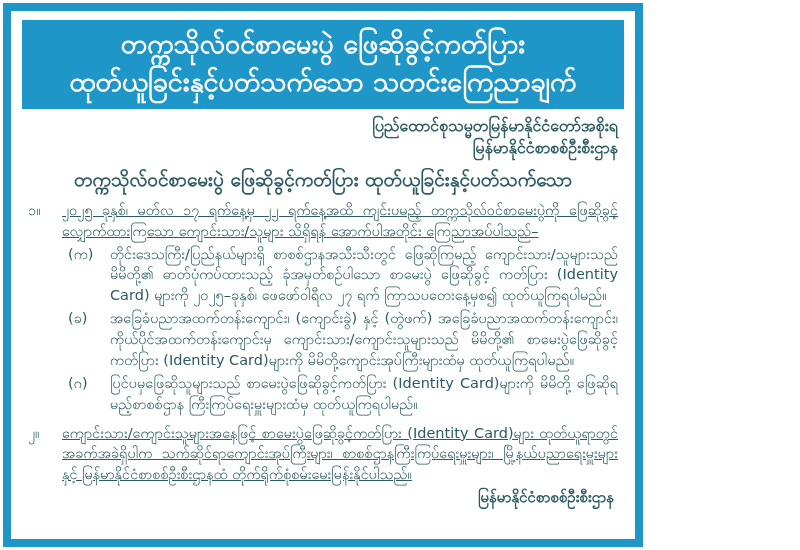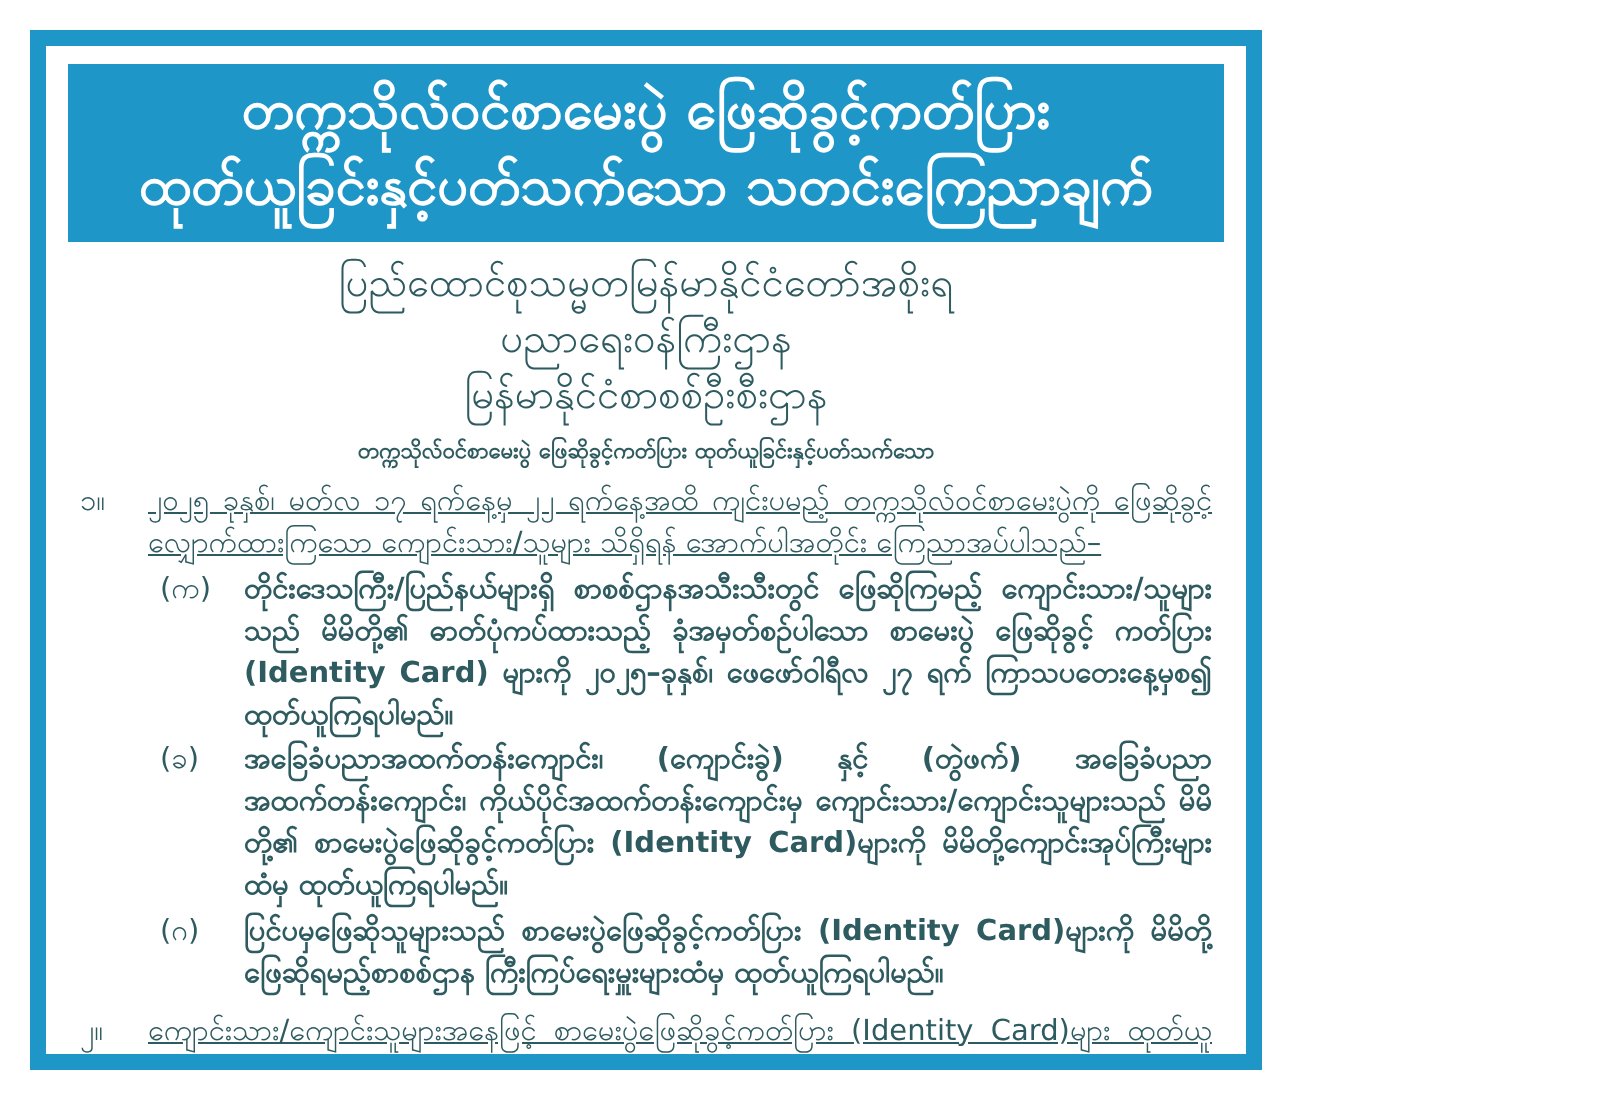--- a/index.html
+++ b/index.html
@@ -10,21 +10,21 @@
   }
   * { margin: 0; padding: 0; box-sizing: border-box; }
   html, body { background: #ffffff; }
   body { font-family: "DejaVu Sans", "Liberation Sans", sans-serif; }
 
   .page {
     position: relative;
     width: 646px;
     height: 550px;
     background: var(--paper);
-    padding: 15px;
+    padding: 3px;
     overflow: hidden;
   }
   .frame {
     width: 100%;
     height: 100%;
     border: 8px solid var(--accent);
     background: var(--paper);
     padding: 9px 11px 0 11px;
     overflow: hidden;
   }
@@ -35,42 +35,42 @@
     text-align: center;
     font-weight: 700;
     font-size: 27px;
     line-height: 1.42;
     padding: 5px 4px 7px 4px;
   }
 
   .doc { color: var(--ink); padding: 2px 6px 0 6px; }
 
   .gov-block { text-align: center; margin-top: 4px; }
-  .gov-line { font-size: 20px; font-weight: 400; line-height: 1.42; }
+  .gov-line { font-size: 16px; font-weight: 700; line-height: 1.42; text-align: right; }
 
   .doc-title { text-align: center; margin-top: 7px; }
-  .doc-title div { font-size: 11px; font-weight: 700; line-height: 1.3; }
+  .doc-title div { font-size: 19px; font-weight: 700; line-height: 1.3; }
 
   .para {
     display: flex;
     margin-top: 8px;
     font-size: 14.5px;
     line-height: 1.44;
   }
   .para .num { flex: 0 0 34px; }
   .para .txt { flex: 1 1 auto; text-align: justify; text-decoration: underline; }
 
   .sub-item {
     display: flex;
     margin: 2px 0 2px 40px;
     font-size: 14.5px;
     line-height: 1.44;
   }
   .sub-item .lbl { flex: 0 0 42px; }
-  .sub-item .txt { flex: 1 1 auto; text-align: justify; font-weight: bold; }
+  .sub-item .txt { flex: 1 1 auto; text-align: justify; }
 
   .signature {
     text-align: right;
     font-weight: 700;
     font-size: 15px;
     margin-top: 2px;
     padding-right: 4px;
   }
 </style>
 </head>
@@ -81,21 +81,20 @@
 
     <div class="banner">
       <div>တက္ကသိုလ်ဝင်စာမေးပွဲ ဖြေဆိုခွင့်ကတ်ပြား</div>
       <div>ထုတ်ယူခြင်းနှင့်ပတ်သက်သော သတင်းကြေညာချက်</div>
     </div>
 
     <div class="doc">
 
       <div class="gov-block">
         <div class="gov-line">ပြည်ထောင်စုသမ္မတမြန်မာနိုင်ငံတော်အစိုးရ</div>
-        <div class="gov-line">ပညာရေးဝန်ကြီးဌာန</div>
         <div class="gov-line">မြန်မာနိုင်ငံစာစစ်ဦးစီးဌာန</div>
       </div>
 
       <div class="doc-title">
         <div>တက္ကသိုလ်ဝင်စာမေးပွဲ ဖြေဆိုခွင့်ကတ်ပြား ထုတ်ယူခြင်းနှင့်ပတ်သက်သော</div>
       </div>
 
       <div class="para">
         <span class="num">၁။</span>
         <span class="txt">၂၀၂၅ ခုနှစ်၊ မတ်လ ၁၇ ရက်နေ့မှ ၂၂ ရက်နေ့အထိ ကျင်းပမည့် တက္ကသိုလ်ဝင်စာမေးပွဲကို ဖြေဆိုခွင့် လျှောက်ထားကြသော ကျောင်းသား/သူများ သိရှိရန် အောက်ပါအတိုင်း ကြေညာအပ်ပါသည်–</span>

